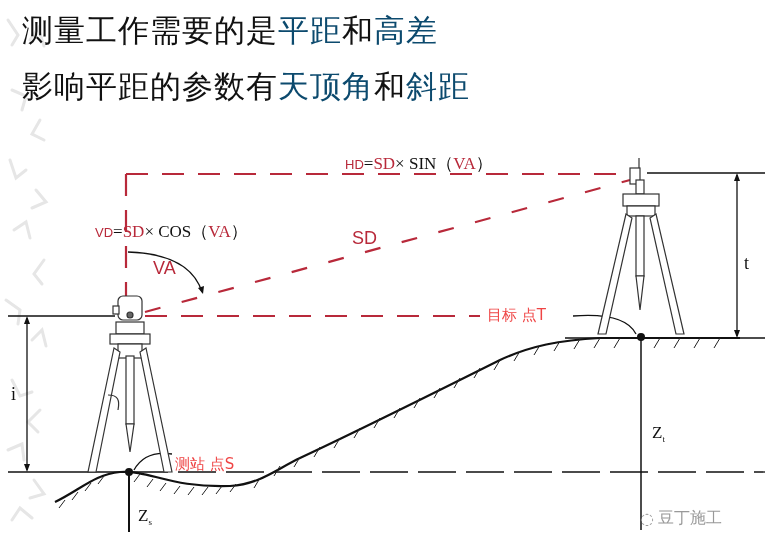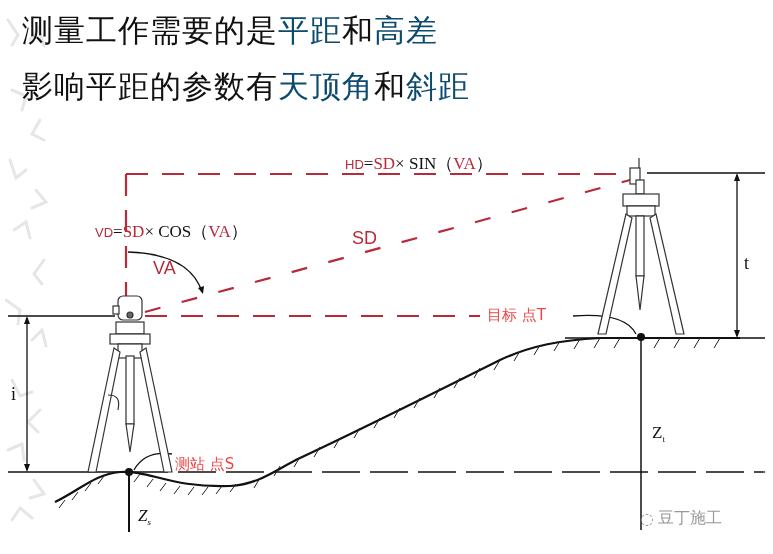--- a/index.html
+++ b/index.html
@@ -167,19 +167,19 @@
 </div>
 <div class="lbl" style="left:95px; top:220px;">
   <span class="red-sans">VD</span><span class="blk-serif">=</span><span class="red-serif">SD</span><span class="blk-serif">× COS（</span><span class="red-serif">VA</span><span class="blk-serif">）</span>
 </div>
 <div class="lbl red-sans" style="left:352px; top:228px; font-size:18px;">SD</div>
 <div class="lbl red-sans" style="left:153px; top:258px; font-size:18px;">VA</div>
 <div class="lbl blk-serif" style="left:11px; top:384px; font-size:18px;">i</div>
 <div class="lbl blk-serif" style="left:744px; top:253px; font-size:18px;">t</div>
 <div class="lbl cn" style="left:175px; top:443px;margin-top:12px;">测站 点S</div>
 <div class="lbl cn" style="left:487px; top:306px;">目标 点T</div>
-<div class="lbl blk-serif" style="left:138px; top:506px; font-size:17px;font-style:italic;"><span>Z</span><sub style="font-size:9px;">s</sub></div>
+<div class="lbl blk-serif" style="left:138px; top:506px; font-size:17px;"><span>Z</span><sub style="font-size:9px;">s</sub></div>
 <div class="lbl blk-serif" style="left:652px; top:410px; font-size:17px;margin-top:13px;"><span>Z</span><sub style="font-size:9px;">t</sub></div>
 
 <div class="watermark">
   <span style="font-size:16px;">◌</span>
   <span>豆丁施工</span>
 </div>
 
 </body></html>

